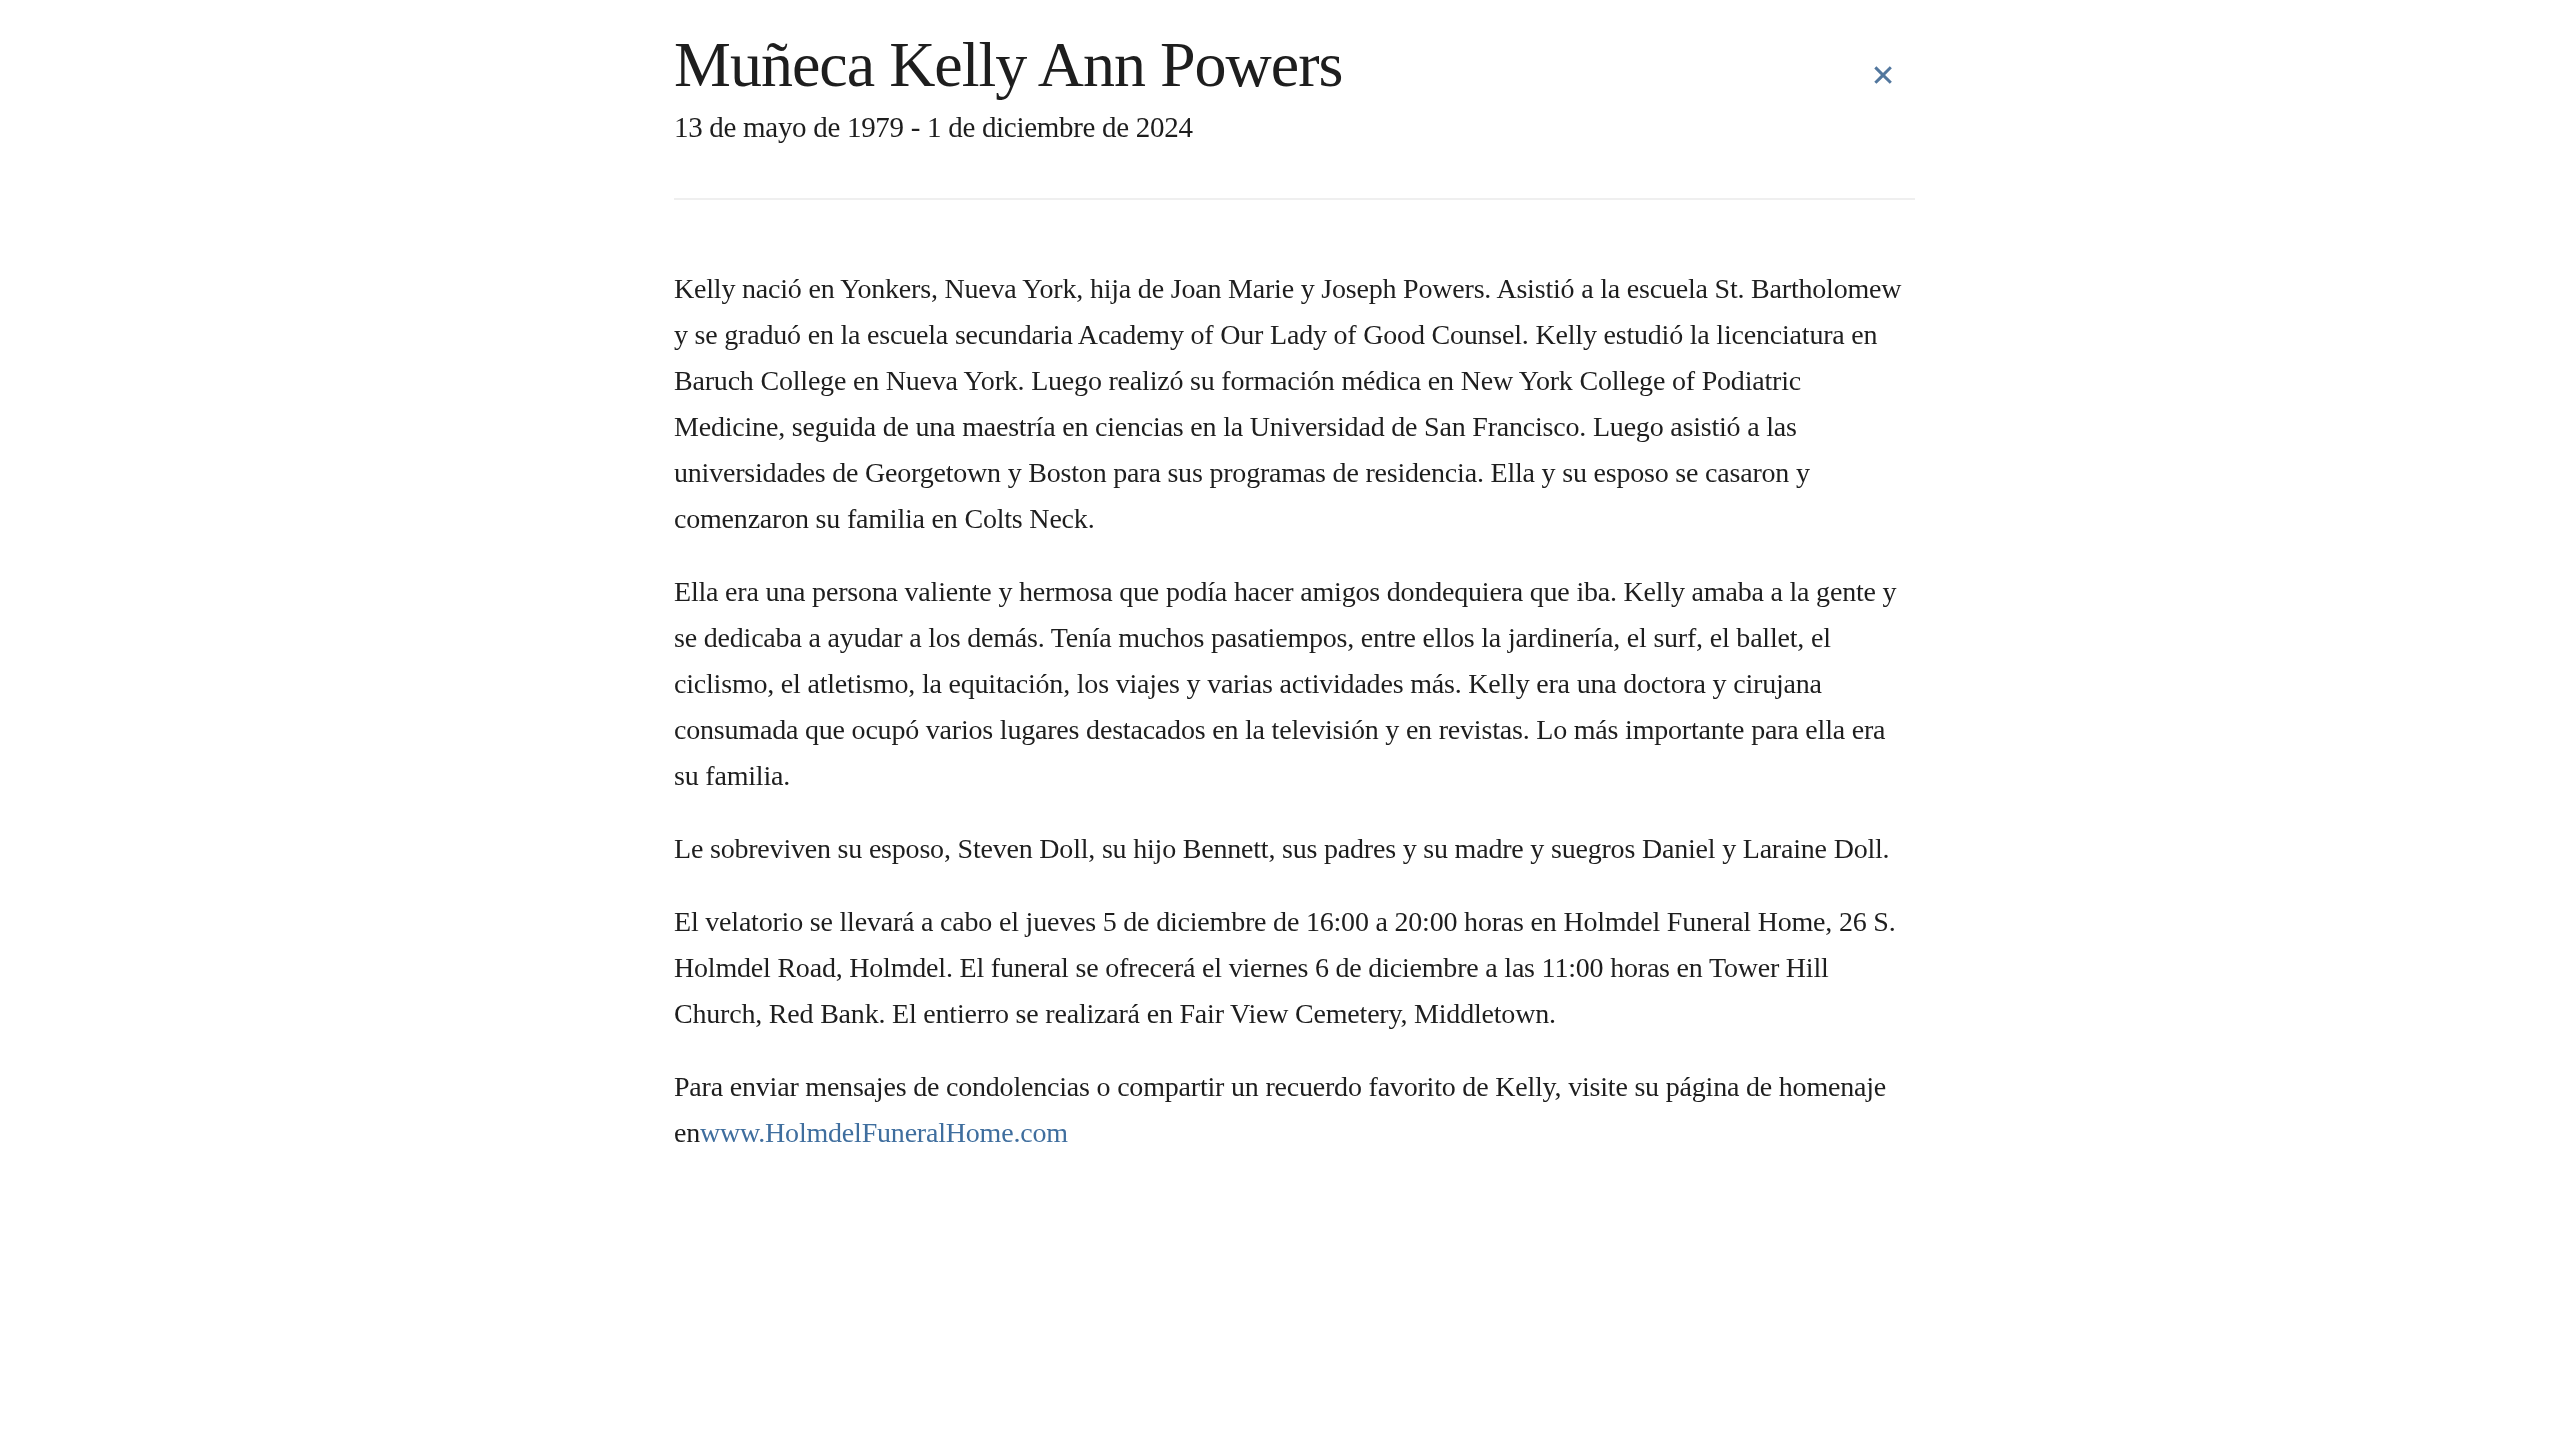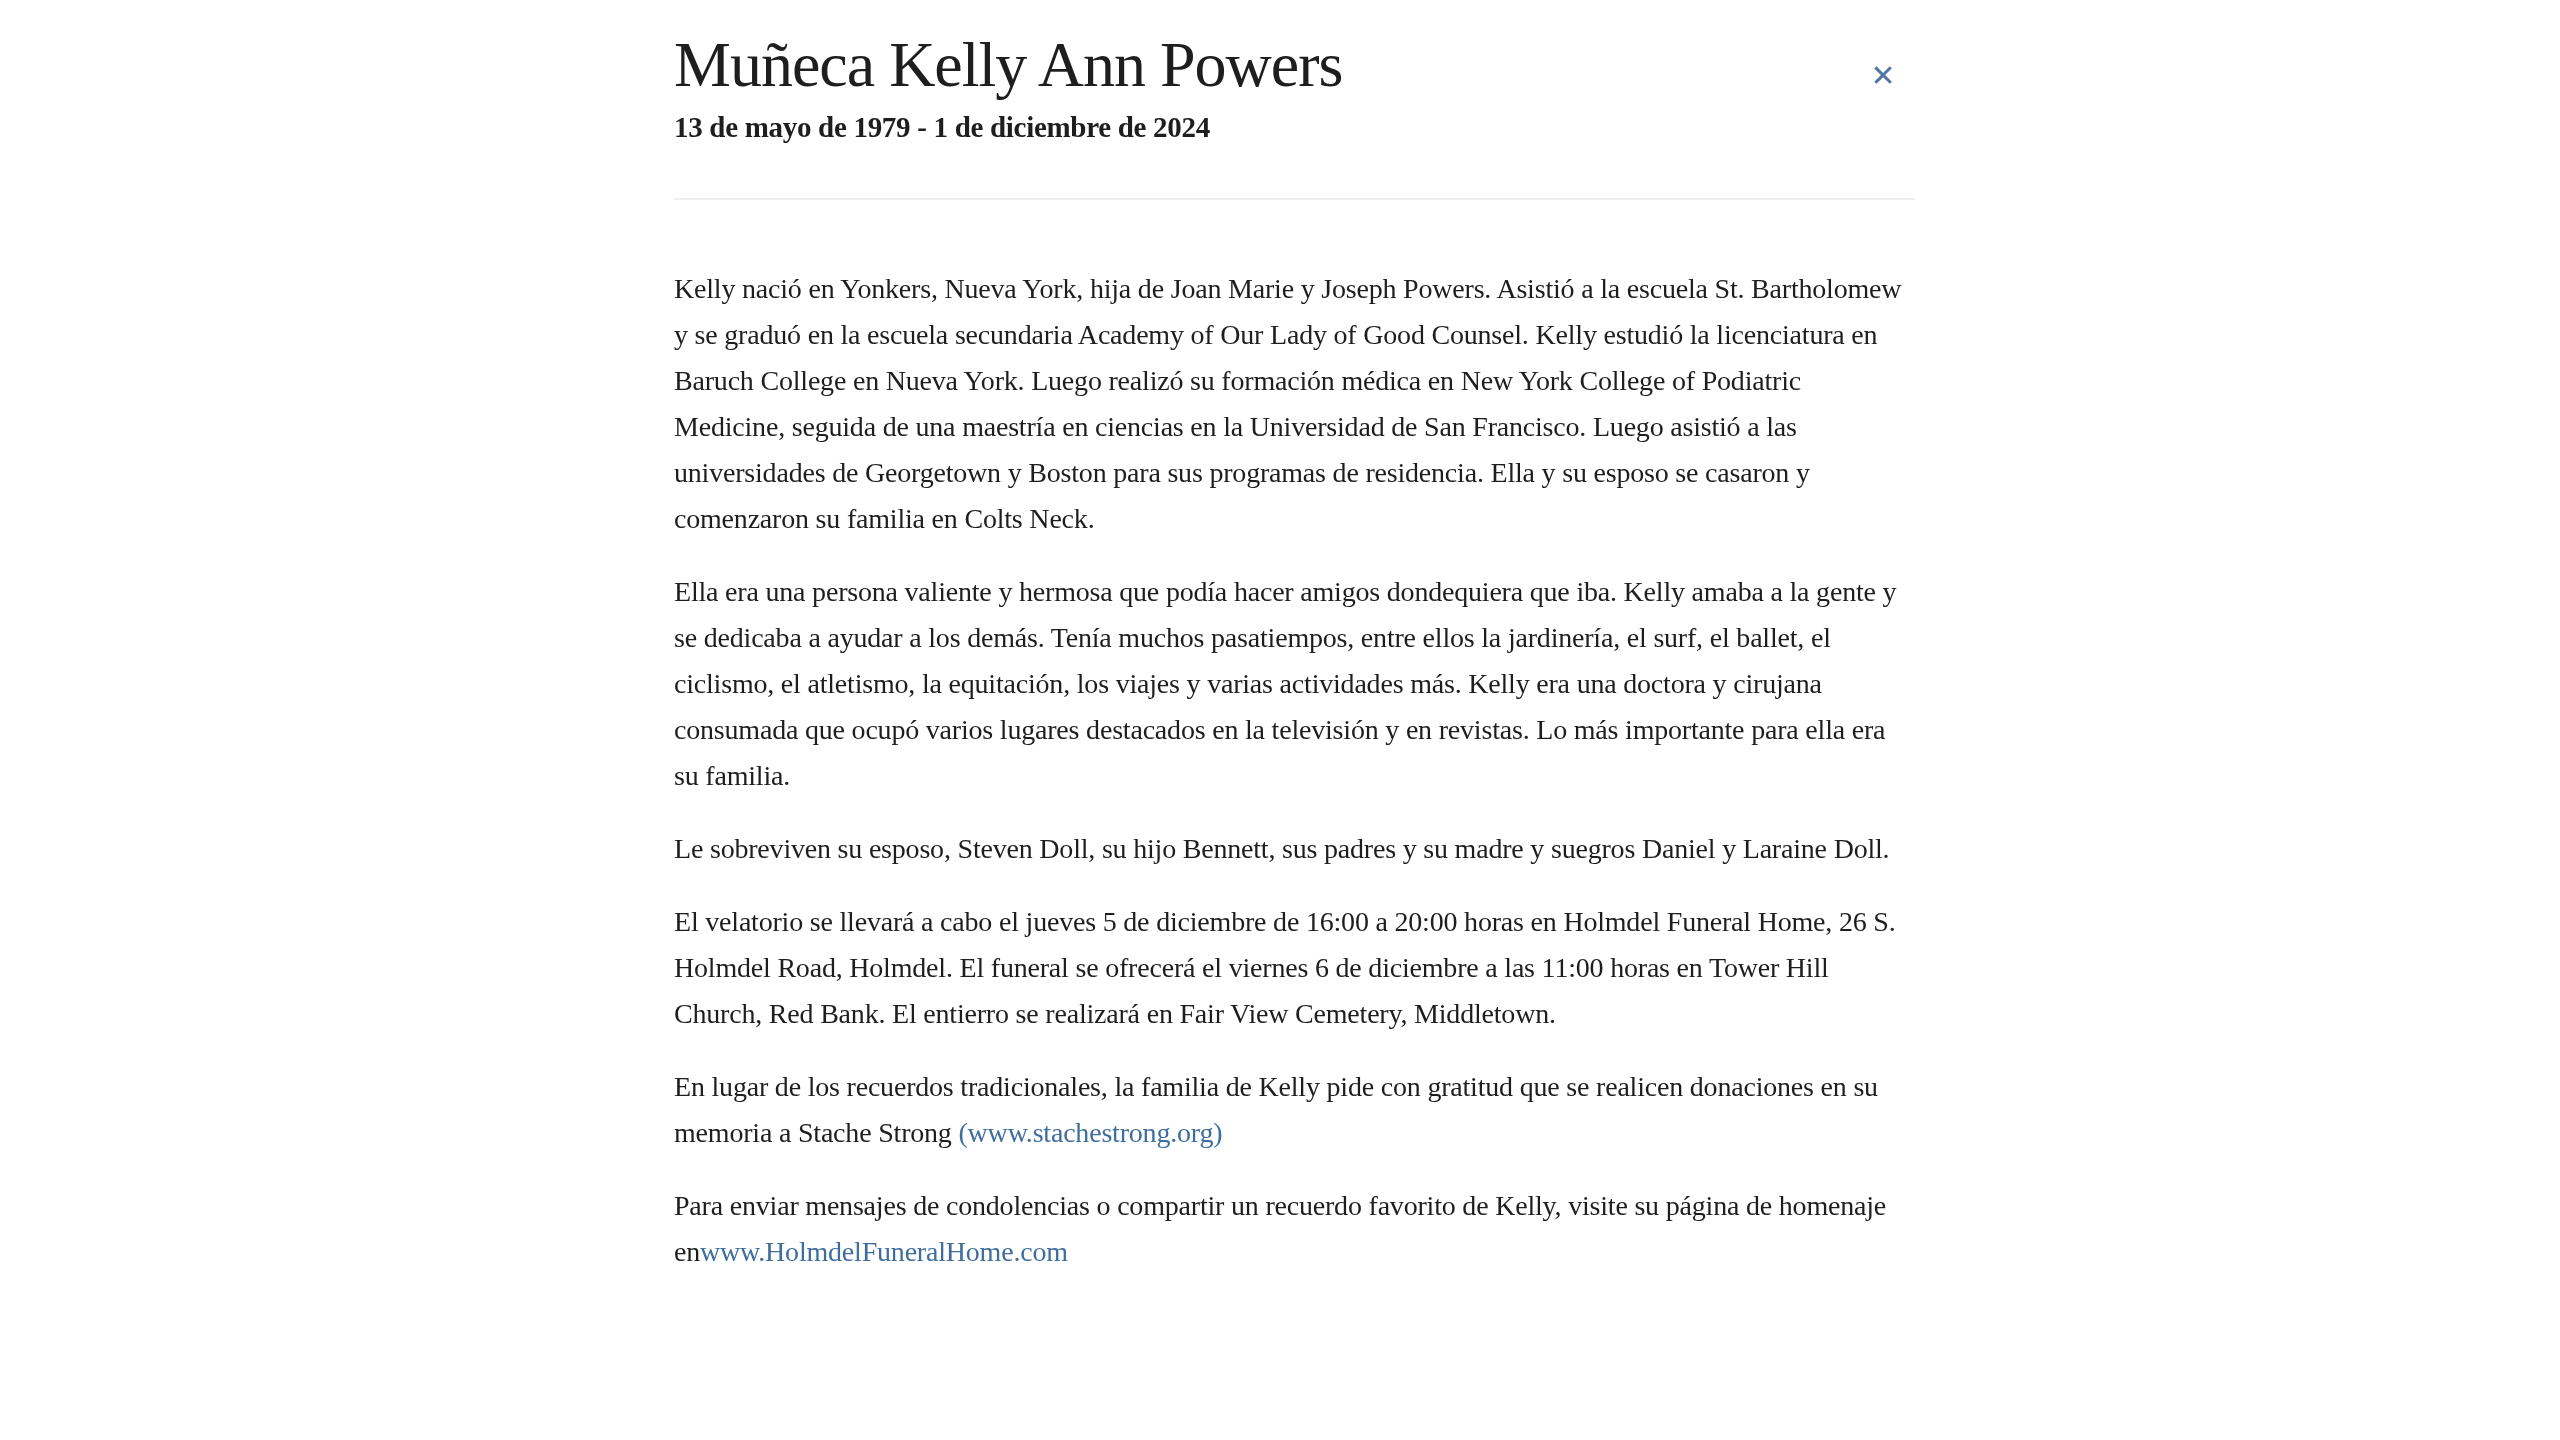--- a/index.html
+++ b/index.html
@@ -31,21 +31,21 @@
   h1.title {
     font-size: 64px;
     font-weight: 500;
     letter-spacing: -1px;
     line-height: 1.08;
     color: var(--text);
   }
   .dates {
     margin-top: 12px;
     font-size: 29px;
-    font-weight: 700;
+    font-weight: 400;
     letter-spacing: -0.3px;
     color: var(--text);
   }
   .close-btn {
     position: absolute;
     top: 22px;
     right: 8px;
     width: 48px;
     height: 48px;
     background: transparent;
@@ -95,16 +95,15 @@
     <button class="close-btn">
       <span>✕</span>
     </button>
   </div>
   <div class="divider"></div>
   <div class="body">
       <p class="para"><span>Kelly nació en Yonkers, Nueva York, hija de Joan Marie y Joseph Powers. Asistió a la escuela St. Bartholomew y se graduó en la escuela secundaria Academy of Our Lady of Good Counsel. Kelly estudió la licenciatura en Baruch College en Nueva York. Luego realizó su formación médica en New York College of Podiatric Medicine, seguida de una maestría en ciencias en la Universidad de San Francisco. Luego asistió a las universidades de Georgetown y Boston para sus programas de residencia. Ella y su esposo se casaron y comenzaron su familia en Colts Neck.</span></p>
       <p class="para"><span>Ella era una persona valiente y hermosa que podía hacer amigos dondequiera que iba. Kelly amaba a la gente y se dedicaba a ayudar a los demás. Tenía muchos pasatiempos, entre ellos la jardinería, el surf, el ballet, el ciclismo, el atletismo, la equitación, los viajes y varias actividades más. Kelly era una doctora y cirujana consumada que ocupó varios lugares destacados en la televisión y en revistas. Lo más importante para ella era su familia.</span></p>
       <p class="para"><span>Le sobreviven su esposo, Steven Doll, su hijo Bennett, sus padres y su madre y suegros Daniel y Laraine Doll.</span></p>
       <p class="para"><span>El velatorio se llevará a cabo el jueves 5 de diciembre de 16:00 a 20:00 horas en Holmdel Funeral Home, 26 S. Holmdel Road, Holmdel. El funeral se ofrecerá el viernes 6 de diciembre a las 11:00 horas en Tower Hill Church, Red Bank. El entierro se realizará en Fair View Cemetery, Middletown.</span></p>
-      <p class="para"><span>En lugar de los recuerdos tradicionales, la familia de Kelly pide con gratitud que se realicen donaciones en su memoria a Stache Strong </span><a href="#">(www.stachestrong.org)</a></p>
       <p class="para"><span>Para enviar mensajes de condolencias o compartir un recuerdo favorito de Kelly, visite su página de homenaje en</span><a href="#">www.HolmdelFuneralHome.com</a></p>
     </div>
 </div>
 
 </body></html>

